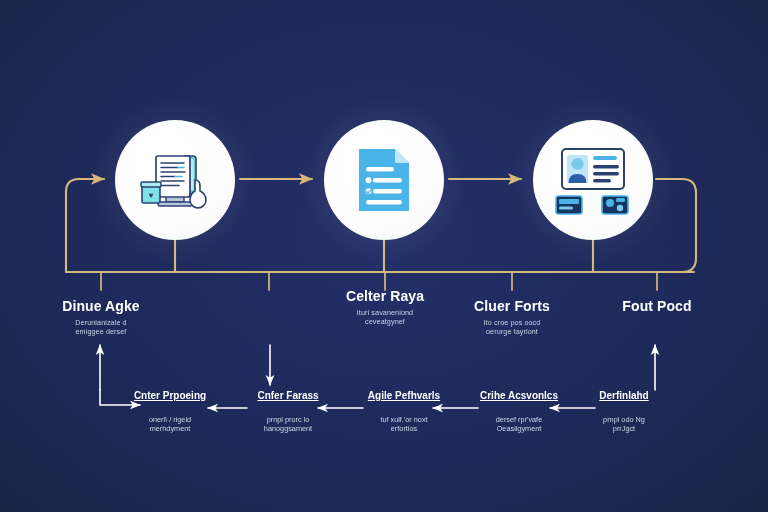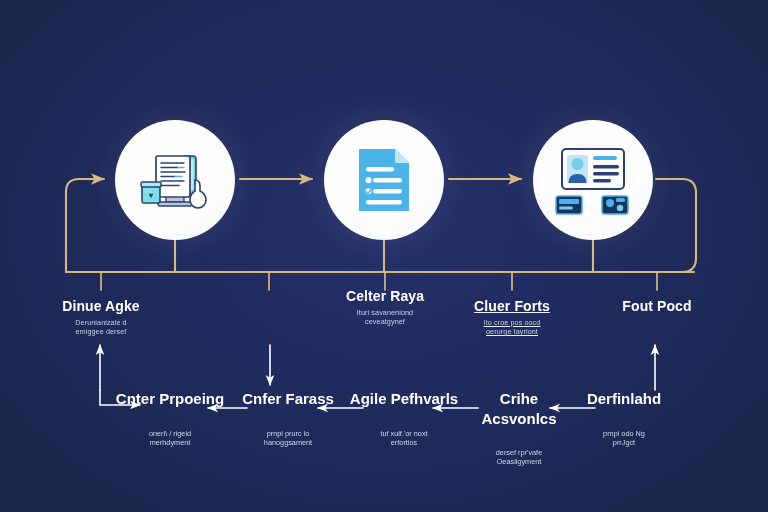--- a/index.html
+++ b/index.html
@@ -58,25 +58,26 @@
   }
 
   .flow-label{
     position:absolute;
     text-align:center;
     color:#ffffff;
     line-height:1.3;
   }
   .flow-label .t{
     display:block;
-    font-size:15px;
+    font-size:10px;
     font-weight:bold;
     color:#ffffff;
-    margin-bottom:20px;
+    margin-bottom:13px;
     filter:blur(.25px);
+    text-decoration:underline;
   }
   .flow-label .s{
     display:block;
     font-size:7.3px;
     color:#cfd7ea;
     filter:blur(.3px);
   }
 </style>
 </head>
 <body>
@@ -206,21 +207,21 @@
   <div class="tick-label" style="left:41px;top:298px;width:120px;">
     <span class="t">Dinue Agke</span>
     <span class="s" style="white-space:pre-line;">Derunianizale d
 emiggee dersef</span>
   </div>
   <div class="tick-label" style="left:325px;top:288px;width:120px;">
     <span class="t">Celter Raya</span>
     <span class="s" style="white-space:pre-line;">Ituri savaneniond
 ceveatgynef</span>
   </div>
-  <div class="tick-label" style="left:452px;top:298px;width:120px;text-decoration:underline;">
+  <div class="tick-label" style="left:452px;top:298px;width:120px;">
     <span class="t">Cluer Forts</span>
     <span class="s" style="white-space:pre-line;">Ito croe pos oocd
 oerurge tayrlont</span>
   </div>
   <div class="tick-label" style="left:597px;top:298px;width:120px;">
     <span class="t">Fout Pocd</span>
   </div>
 
   <div class="flow-label" style="left:112px;top:389px;width:116px;">
     <span class="t">Cnter Prpoeing</span>

